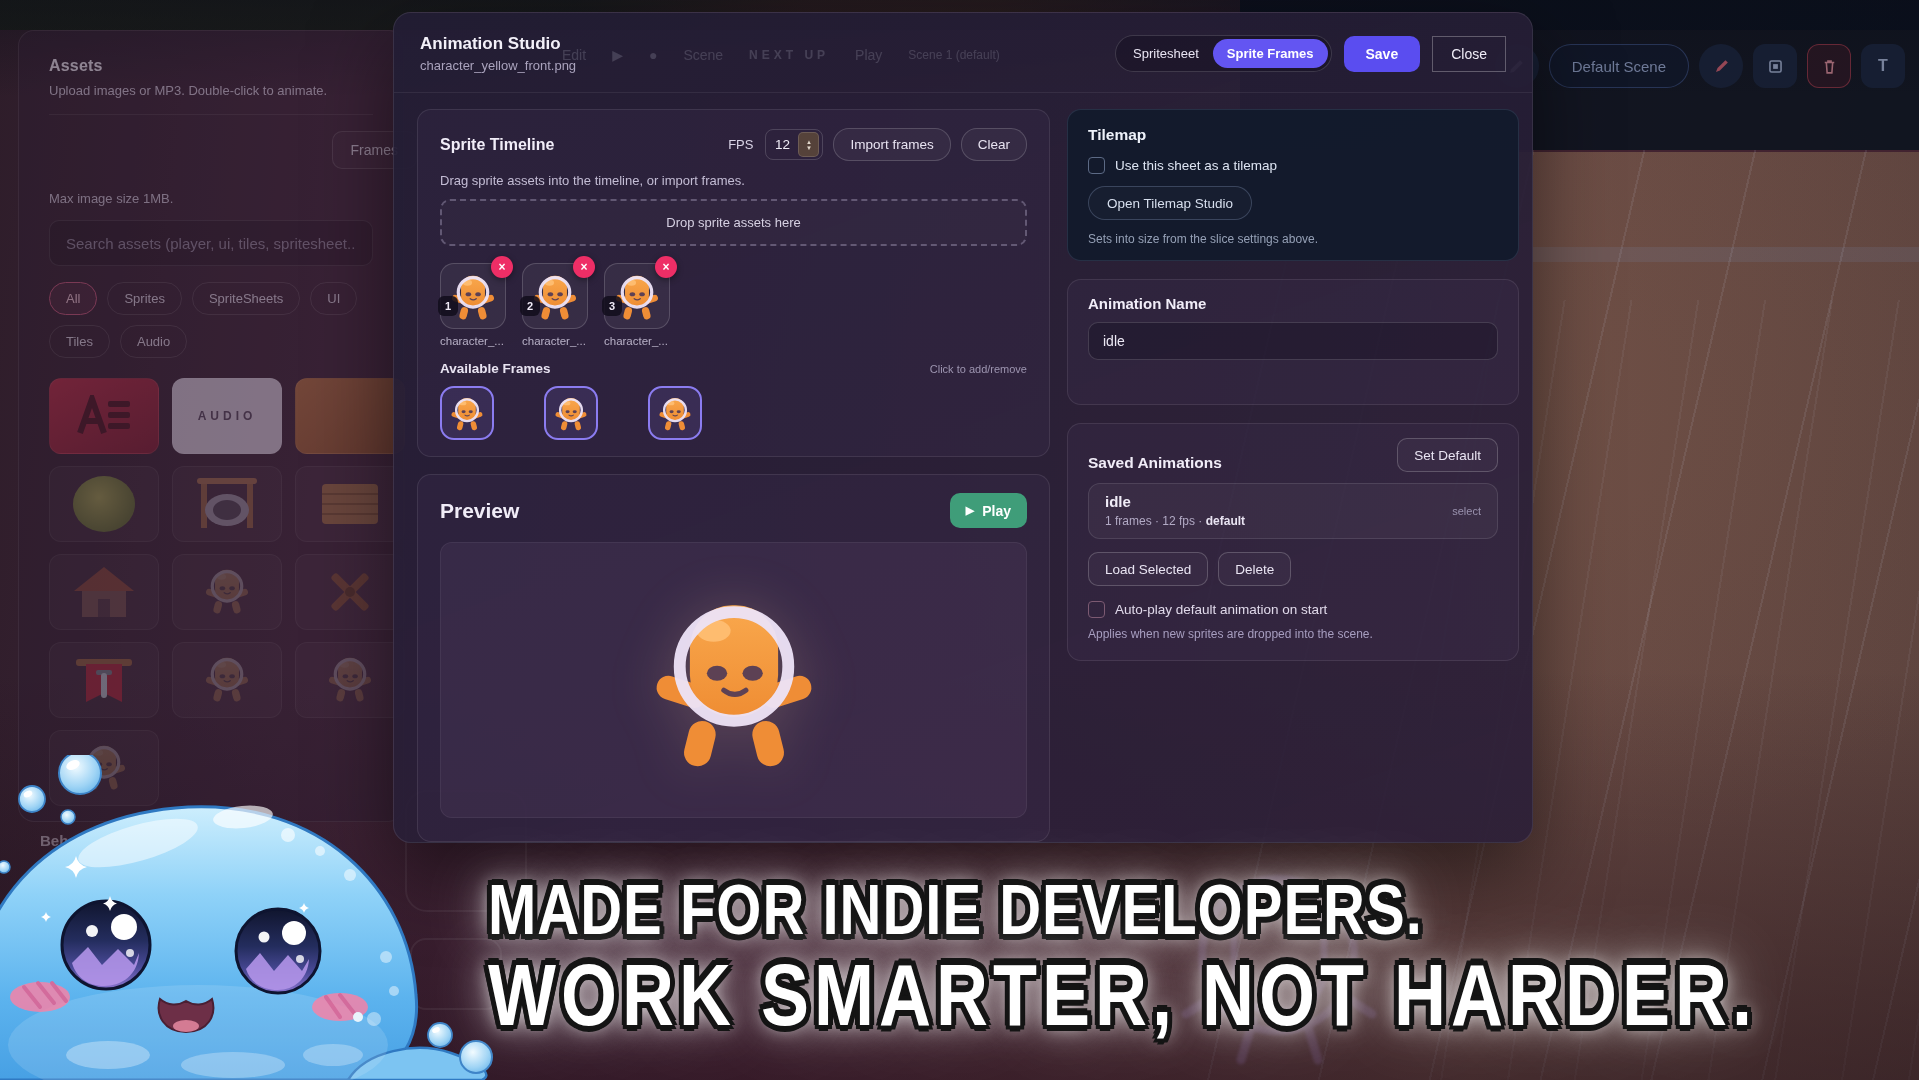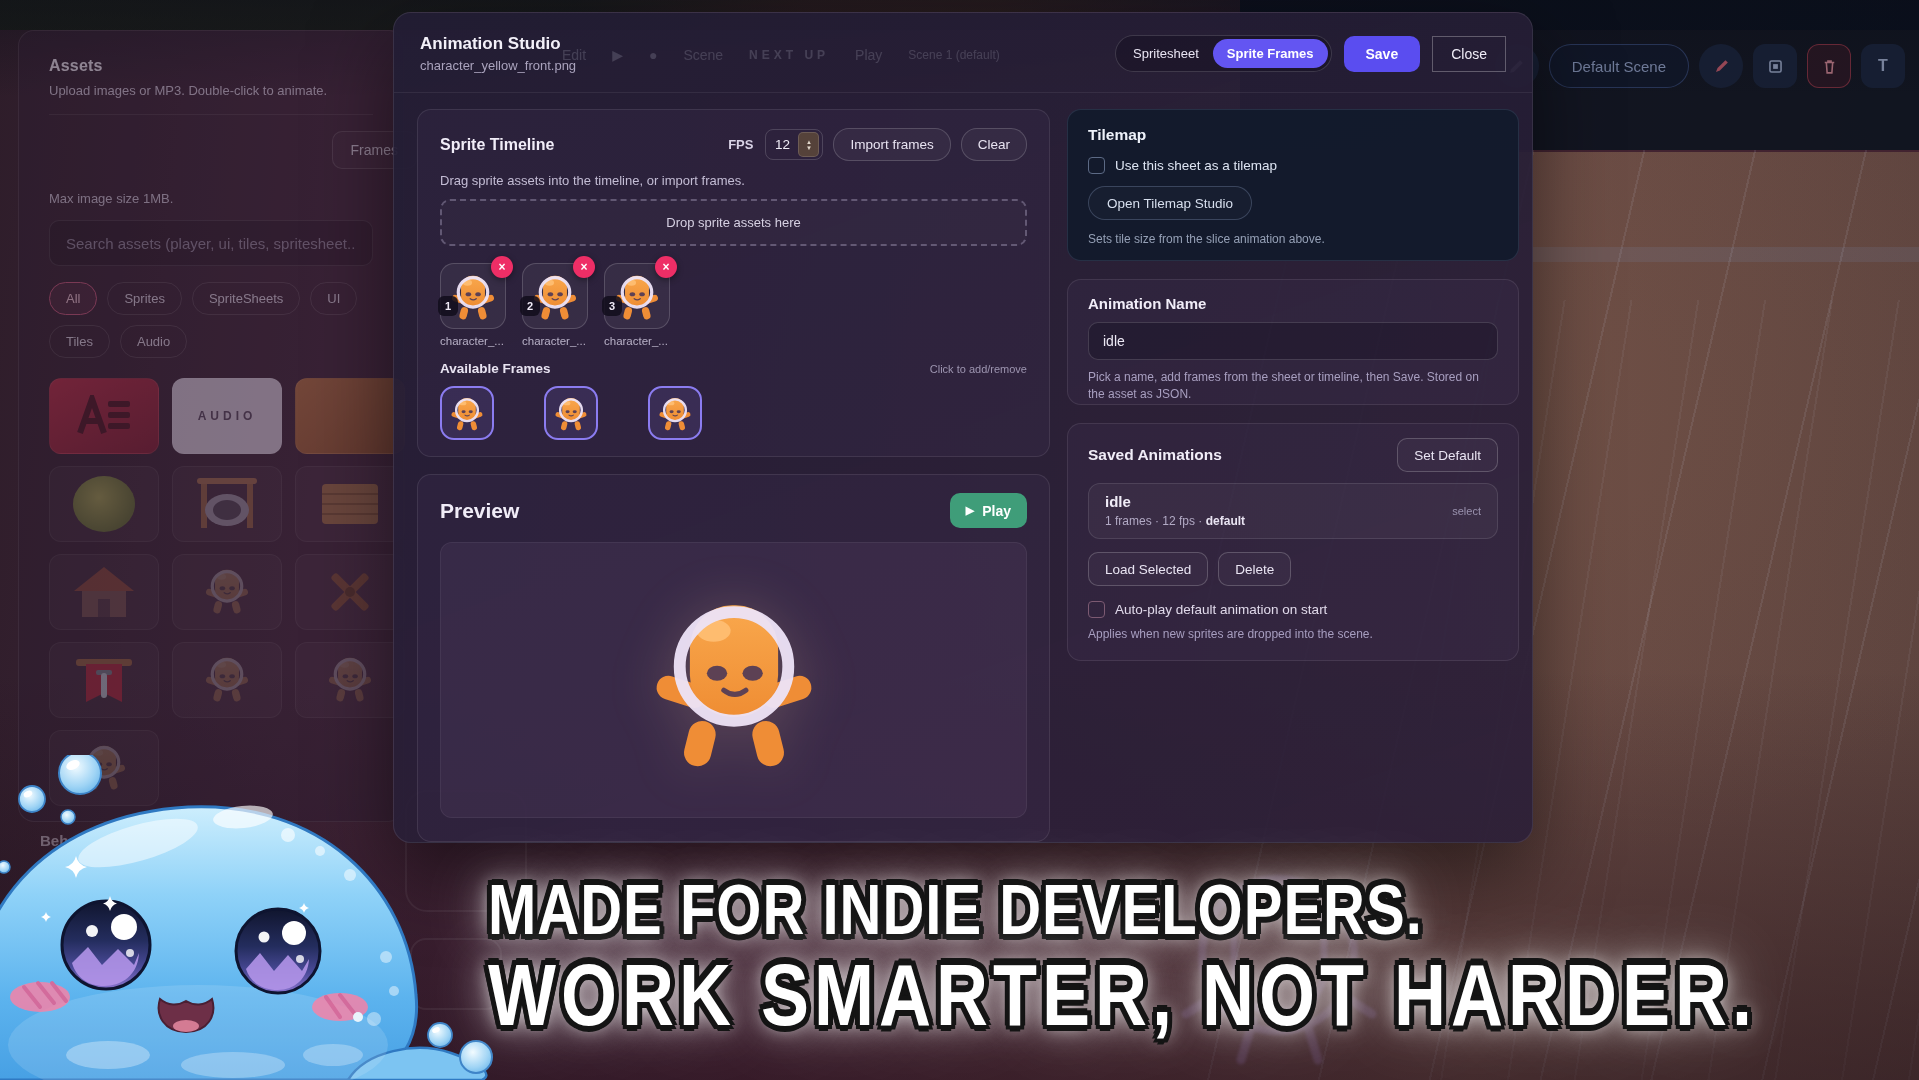--- a/index.html
+++ b/index.html
@@ -98,21 +98,21 @@
 
   .m-left { position:absolute; left:23px; top:96px; width:633px; }
   .m-right { position:absolute; left:673px; top:96px; width:452px; display:flex; flex-direction:column; gap:18px; }
 
   .panel { border:1px solid rgba(255,255,255,.09); border-radius:14px;
     background:rgba(150,122,192,.05); }
   .tl-panel { padding:18px 22px 16px; height:348px; }
   .tl-head { display:flex; align-items:center; }
   .sec-title { font-size:16px; font-weight:bold; color:#f1edf8; }
   .tl-controls { margin-left:auto; display:flex; align-items:center; gap:10px; }
-  .fps-label { font-size:13px; font-weight:bold; color:#d9d3e6; margin-right:2px; }
+  .fps-label { font-size:13px; font-weight:normal; color:#d9d3e6; margin-right:2px; }
   .stepper { display:flex; align-items:center; height:31px; border:1px solid rgba(255,255,255,.16);
     border-radius:8px; padding:2px 3px 2px 0; }
   .fps-val { width:32px; text-align:center; font-size:13.5px; color:#efecf6; }
   .spin { width:21px; height:25px; border-radius:5px; background:#55423a; border:1px solid rgba(255,255,255,.14);
     display:flex; flex-direction:column; align-items:center; justify-content:center; line-height:6px; }
   .spin span { font-size:6px; color:#e4d9cd; }
   .btn-ghost { height:33px; padding:0 16px; display:flex; align-items:center; border-radius:16px;
     border:1px solid rgba(255,255,255,.17); background:rgba(255,255,255,.04);
     color:#e8e3f1; font-size:13.5px; }
   .tl-hint { font-size:13px; color:#c3bcd4; margin-top:12px; }
@@ -159,21 +159,21 @@
     background:rgba(255,255,255,.02); }
   .tm-note { font-size:12px; color:#95a0b6; margin-top:12px; }
 
   .an-panel { padding:15px 20px; height:126px; }
   .an-input { margin-top:10px; width:100%; height:38px; border-radius:10px;
     border:1px solid rgba(255,255,255,.15); background:rgba(10,8,20,.28); color:#ece8f4;
     font-size:14px; padding:0 14px; font-family:"Liberation Sans",sans-serif; }
   .an-note { font-size:12px; color:#a89fc0; margin-top:9px; line-height:1.45; }
 
   .sv-panel { padding:14px 20px 14px; height:238px; }
-  .sv-head { display:flex; align-items:center; }
+  .sv-head { display:flex; align-items:flex-end; }
   .btn-outline { height:34px; padding:0 16px; display:flex; align-items:center; border-radius:10px;
     border:1px solid rgba(255,255,255,.2); color:#e9e4f2; font-size:13.5px; background:rgba(255,255,255,.03); }
   .sv-head .btn-outline { margin-left:auto; }
   .sv-item { margin-top:11px; border-radius:12px; border:1px solid rgba(255,255,255,.11);
     background:rgba(255,255,255,.04); padding:9px 16px 10px; display:flex; align-items:center; }
   .sv-name { font-size:15px; font-weight:bold; color:#f0ecf7; }
   .sv-meta { font-size:12px; color:#b2aac5; margin-top:4px; }
   .sv-meta b { color:#e9e4f2; }
   .sv-select { margin-left:auto; font-size:11px; color:#9a92ae; }
   .sv-btns { display:flex; gap:10px; margin-top:13px; }
@@ -498,27 +498,26 @@
     </div>
 
     <div class="m-right">
       <div class="tm-panel">
         <div class="tm-title">Tilemap</div>
         <div class="cb-row">
           <div class="cbox"></div>
           <div class="cb-label">Use this sheet as a tilemap</div>
         </div>
         <div class="btn-navy">Open Tilemap Studio</div>
-        <div class="tm-note">Sets tile size from the slice animation above.</div>
+        <div class="tm-note">Sets into size from the slice settings above.</div>
       </div>
 
       <div class="panel an-panel">
         <div class="sec-title" style="font-size:15px;">Animation Name</div>
         <input class="an-input" value="idle" style="">
-        <div class="an-note">Pick a name, add frames from the sheet or timeline, then Save. Stored on the asset as JSON.</div>
       </div>
 
       <div class="panel sv-panel">
         <div class="sv-head">
           <div class="sec-title" style="font-size:15.5px;">Saved Animations</div>
           <div class="btn-outline">Set Default</div>
         </div>
         <div class="sv-item">
           <div>
             <div class="sv-name">idle</div>

